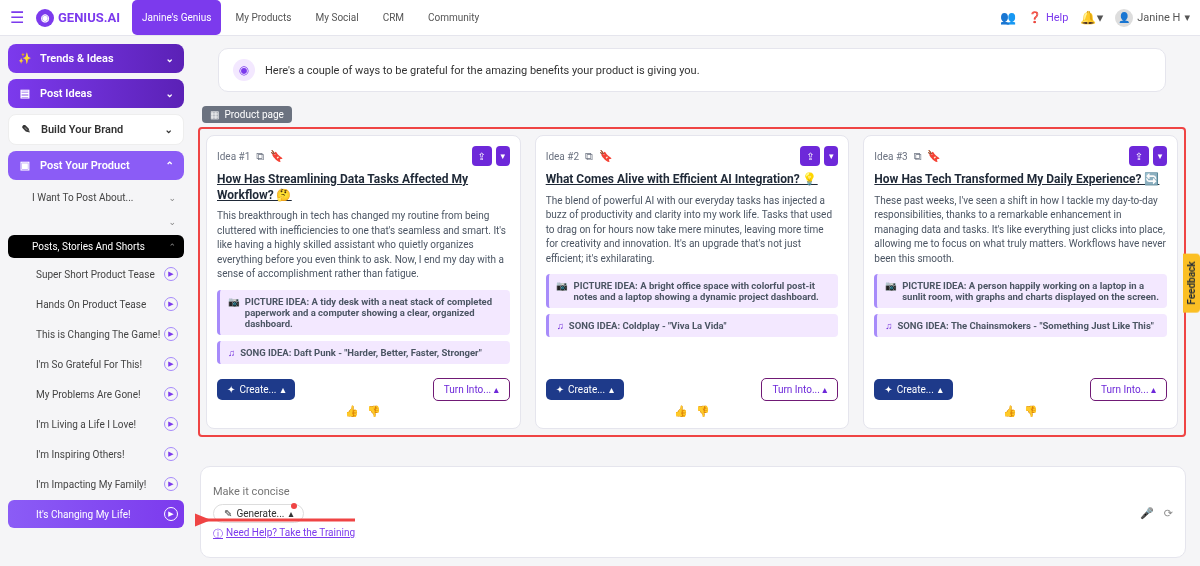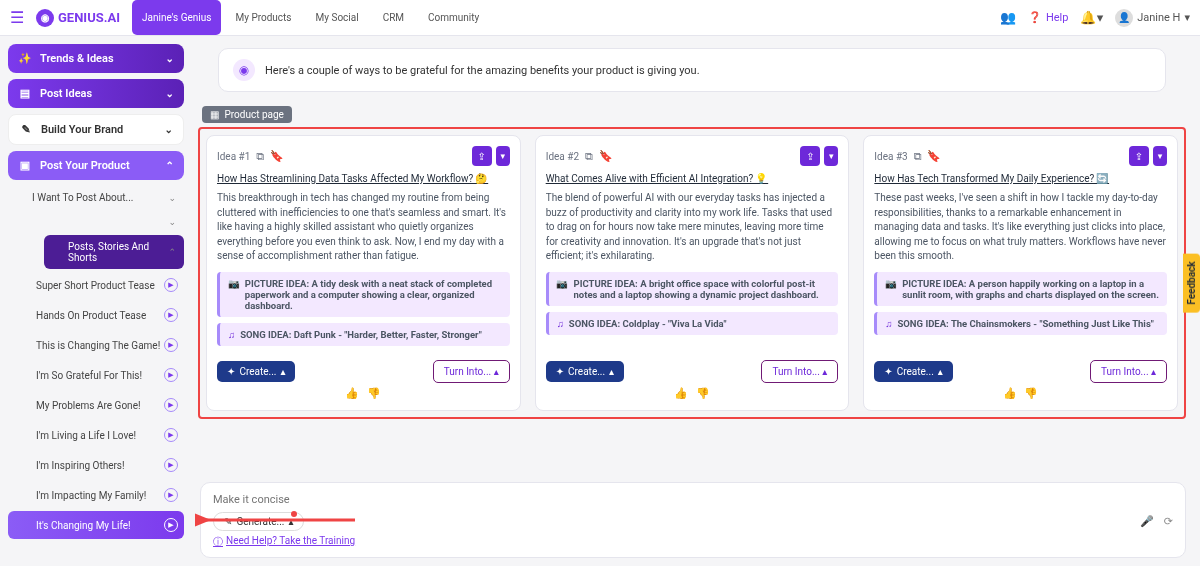--- a/index.html
+++ b/index.html
@@ -20,47 +20,47 @@
 .main { display:flex; height:calc(100% - 36px); }
 .sidebar { width:192px; padding:8px; overflow-y:auto; }
 .side-pill { display:flex; align-items:center; gap:8px; padding:8px 10px; border-radius:8px; margin-bottom:6px; font-size:11px; font-weight:600; cursor:pointer; }
 .side-pill.grad { background:linear-gradient(90deg,#7c3aed,#5b21b6); color:#fff; }
 .side-pill.white { background:#fff; color:#333; border:1px solid #eee;}
 .side-pill.purple { background:#8b5cf6; color:#fff; }
 .side-pill .chev { margin-left:auto; font-size:10px; }
 .pill-icon{ width:14px; text-align:center; }
 .sub-item { display:flex; align-items:center; padding:6px 8px 6px 24px; font-size:10px; color:#444; cursor:pointer; border-radius:6px; margin-bottom:2px;}
 .sub-item .chev{ margin-left:auto; font-size:9px; color:#888;}
-.sub-item.sel { background:#4c1d95; color:#fff;margin-left:36px; }
+.sub-item.sel { background:#000000; color:#fff; }
 .leaf { display:flex; align-items:center; padding:7px 6px 7px 28px; font-size:10px; color:#444; cursor:pointer; border-radius:6px; margin-bottom:2px;}
 .leaf .play { margin-left:auto; width:14px; height:14px; border:1px solid #a78bfa; border-radius:50%; display:flex; align-items:center; justify-content:center; color:#7c3aed; font-size:7px;}
 .leaf.active { background:linear-gradient(90deg,#8b5cf6,#7c3aed); color:#fff; }
 .leaf.active .play { border-color:#fff; color:#fff; }
 
 .content { flex:1; padding:6px 14px 6px 6px; overflow:hidden; position:relative;}
 .prompt-banner { background:#fff; border:1px solid #e5e5ed; border-radius:10px; padding:10px 14px; display:flex; align-items:center; gap:10px; margin:6px 20px 14px 20px;}
 .prompt-banner .bot { width:22px; height:22px; border-radius:50%; background:#f3e8ff; color:#7c3aed; display:flex; align-items:center; justify-content:center; font-size:12px;}
 .page-tag { display:inline-flex; align-items:center; gap:5px; background:#6b7280; color:#fff; padding:3px 8px; border-radius:4px; font-size:10px; margin-left:4px; margin-bottom:4px;}
 .ideas-frame { border:2px solid #ef4444; border-radius:4px; padding:6px; display:flex; gap:14px; }
 .idea-card { flex:1; background:#fff; border:1px solid #e5e5ed; border-radius:8px; padding:10px; display:flex; flex-direction:column; }
 .idea-head { display:flex; align-items:center; gap:6px; color:#6b7280; font-size:10px; margin-bottom:6px;}
 .idea-head .mini-icn{ cursor:pointer; font-size:11px; }
 .idea-head .spacer{ margin-left:auto; display:flex; gap:4px;}
 .share-btn { background:#6d28d9; color:#fff; border-radius:4px; width:20px; height:20px; display:flex; align-items:center; justify-content:center; font-size:10px; cursor:pointer;}
 .caret-btn { background:#6d28d9; color:#fff; border-radius:4px; width:14px; height:20px; display:flex; align-items:center; justify-content:center; font-size:9px; cursor:pointer;}
-.idea-title { font-size:10px; font-weight:400; text-decoration:underline; color:#1f2937; margin-bottom:6px; line-height:1.3;}
+.idea-title { font-size:12px; font-weight:700; text-decoration:underline; color:#1f2937; margin-bottom:6px; line-height:1.3;}
 .idea-body { font-size:10px; color:#4b5563; line-height:1.45; margin-bottom:8px;}
 .hint-box { background:#f3e8ff; border-left:3px solid #a78bfa; border-radius:4px; padding:6px 8px; font-size:9.5px; font-weight:700; color:#4b5563; margin-bottom:6px; display:flex; gap:5px;}
 .hint-box .hi{ color:#6d28d9;}
 .card-foot { margin-top:auto; display:flex; align-items:center; gap:6px; padding-top:8px;}
 .create-btn { background:#1e3a8a; color:#fff; border:none; border-radius:5px; padding:5px 10px; font-size:10px; display:flex; align-items:center; gap:4px; cursor:pointer;}
 .turn-btn { margin-left:auto; background:#fff; border:1px solid #701a75; color:#6d28d9; border-radius:5px; padding:5px 10px; font-size:10px; cursor:pointer;}
 .thumbs { display:flex; justify-content:center; gap:8px; color:#444; font-size:11px; margin-top:4px;}
 
-.composer { position:absolute; left:8px; right:14px; bottom:8px; background:#fff; border:1px solid #e5e5ed; border-radius:10px; padding:8px 12px;}
+.composer { position:absolute; left:8px; right:14px; bottom:8px; background:#fff; border:1px solid #e5e5ed; border-radius:10px; padding:16px 12px;}
 .composer-row1 { font-size:11px; color:#666; padding:2px 0 6px;}
 .composer-row2 { display:flex; align-items:center; gap:8px;}
 .gen-btn { border:1px solid #ddd; border-radius:14px; padding:3px 10px; font-size:10px; display:flex; align-items:center; gap:4px; cursor:pointer; position:relative;}
 .gen-btn .dot { position:absolute; top:-2px; right:6px; width:6px; height:6px; background:#ef4444; border-radius:50%;}
 .composer .right-icns { margin-left:auto; display:flex; gap:10px; color:#888;}
 .training-link { font-size:10px; color:#7c3aed; text-decoration:underline; margin-top:4px; display:inline-flex; gap:3px; cursor:pointer;}
 
 .feedback-tab { position:fixed; right:0; top:50%; transform:translateY(-50%) rotate(180deg); writing-mode:vertical-rl; background:#fbbf24; color:#1f2937; padding:8px 3px; font-size:10px; font-weight:600; border-radius:4px 0 0 4px; cursor:pointer;}
 .red-arrow { position:absolute; left:195px; top:505px; pointer-events:none;}
 .red-arrow svg { display:block; }

